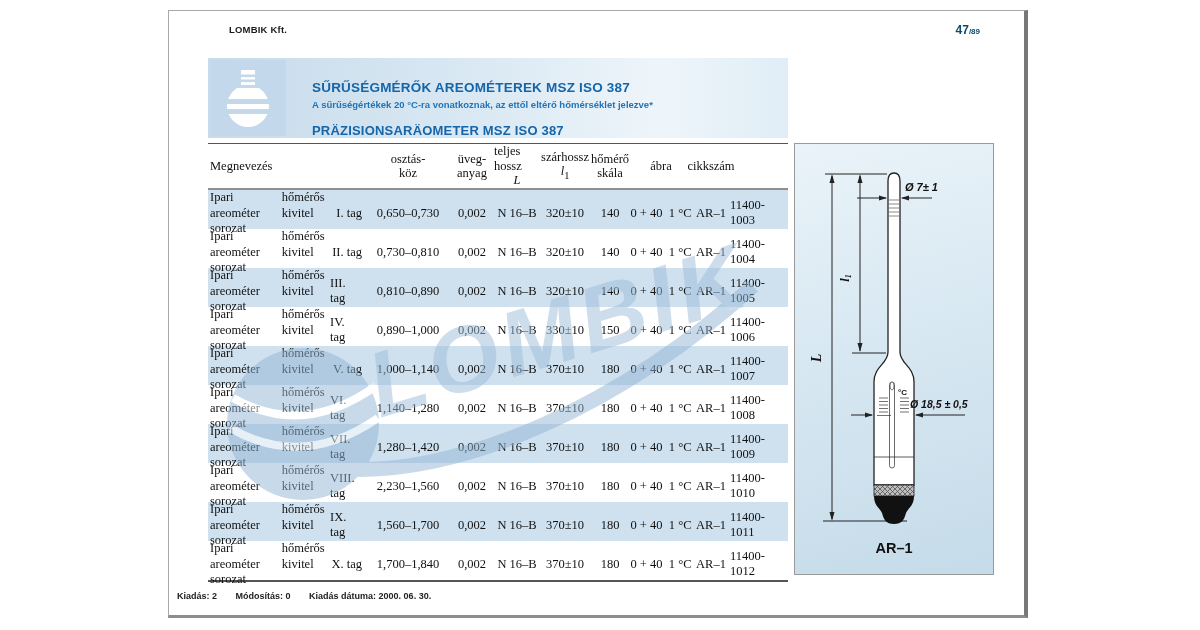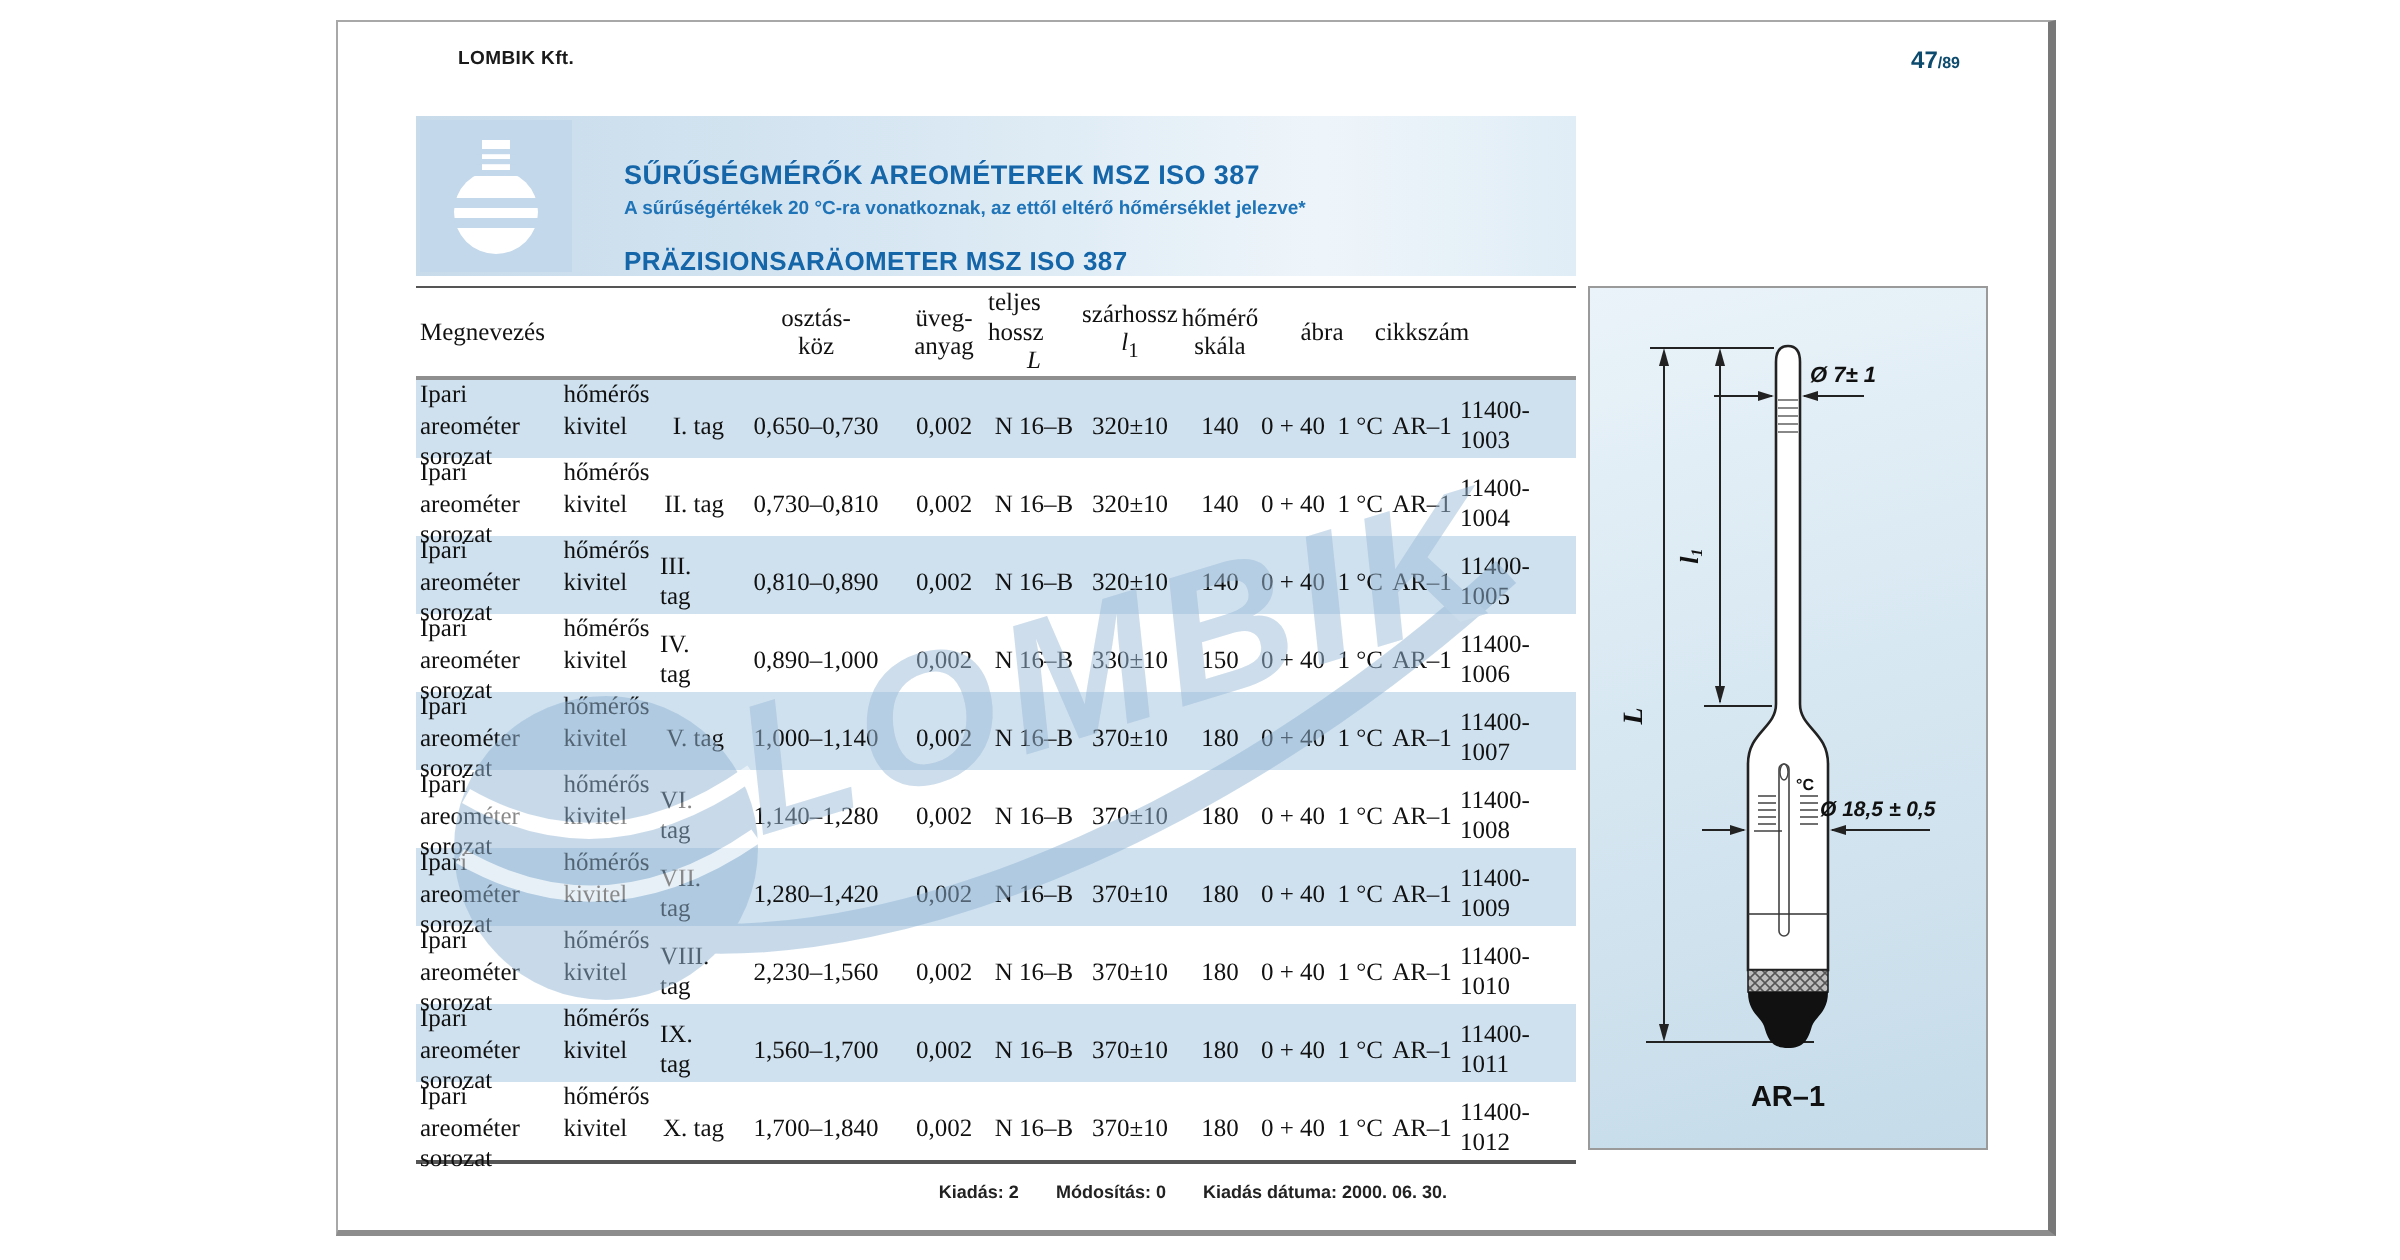--- a/index.html
+++ b/index.html
@@ -31,21 +31,21 @@
   .td{display:flex;align-items:center;justify-content:center;font-size:12.5px;color:#111;}
   .td.c-name{flex-direction:row;align-items:flex-start;justify-content:center;line-height:1.25;padding-left:2px;}
   .td.c-tag{justify-content:flex-end;padding-right:4px;}
   .td.c-thermo{white-space:pre;}
   
   .watermark{position:absolute;left:39px;top:125px;width:580px;height:375px;z-index:2;pointer-events:none;opacity:.5;}
   
   .panel{position:absolute;left:625px;top:132px;width:200px;height:432px;box-sizing:border-box;
          border:1px solid #9a9a9a;
          background:linear-gradient(165deg,#eaf3f9 0%,#d8e8f2 45%,#c5dbe9 100%);}
-  .footer{position:absolute;left:0;right:0;bottom:14px;text-align:center;
+  .footer{position:absolute;left:0;right:0;bottom:14px;text-align:left;
           font:bold 9px "Liberation Sans",sans-serif;color:#222;}
   .footer span{margin:0 8px;}
   svg text{font-family:"Liberation Sans",sans-serif;}
   svg .serifdim{font-family:"Liberation Serif",serif;}
 </style>
 </head>
 <body>
 
 <div class="page">
 

